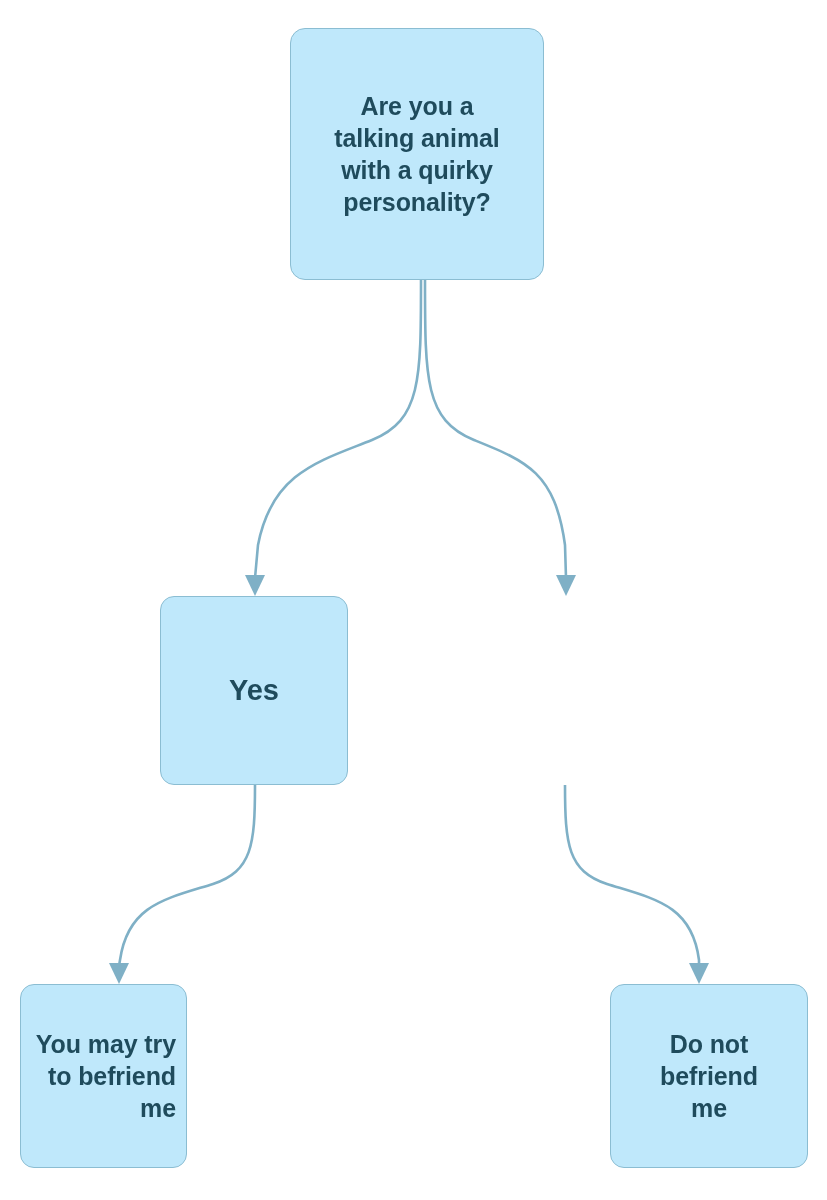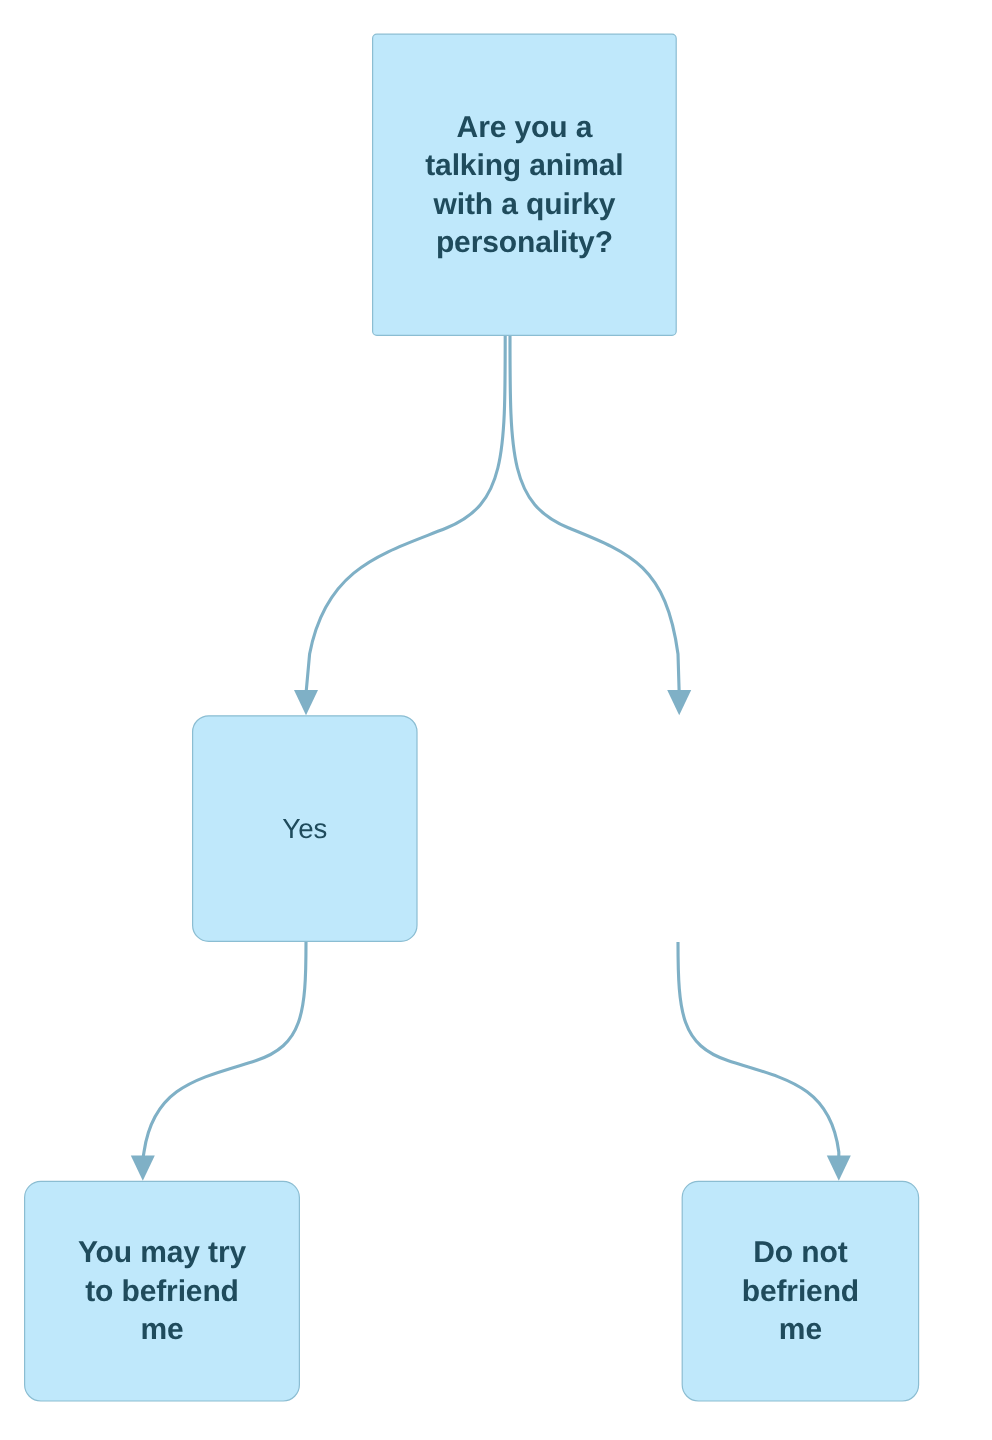--- a/index.html
+++ b/index.html
@@ -39,25 +39,25 @@
     line-height: 1.28;
     padding: 6px 10px;
   }
   .node-label {
     display: block;
     width: 100%;
     white-space: pre-line;
   }
   
   #node-root {
-    left: 310px;
+    left: 290px;
     top: 28px;
     width: 254px;
     height: 252px;
-    border-radius: 4px;
+    border-radius: 15px;
   }
   #node-root .node-label {
     font-size: 25px;
     font-weight: bold;
     letter-spacing: -0.1px;
   }
   
   #node-yes {
     left: 160px;
     top: 596px;
@@ -65,32 +65,33 @@
     height: 189px;
   }
   #node-no {
     left: 470px;
     top: 596px;
     width: 188px;
     height: 189px;
   }
   #node-yes .node-label,
   #node-no .node-label {
-    font-size: 23px;
-    font-weight: normal;
+    font-size: 29px;
+    font-weight: bold;
   }
   
   #node-outcome-yes {
     left: 20px;
     top: 984px;
-    width: 230px;
+    width: 167px;
     height: 184px;
+    text-align: right;
   }
   #node-outcome-no {
-    left: 568px;
+    left: 610px;
     top: 984px;
     width: 198px;
     height: 184px;
   }
   #node-outcome-yes .node-label,
   #node-outcome-no .node-label {
     font-size: 25px;
     font-weight: bold;
     letter-spacing: -0.1px;
   }

